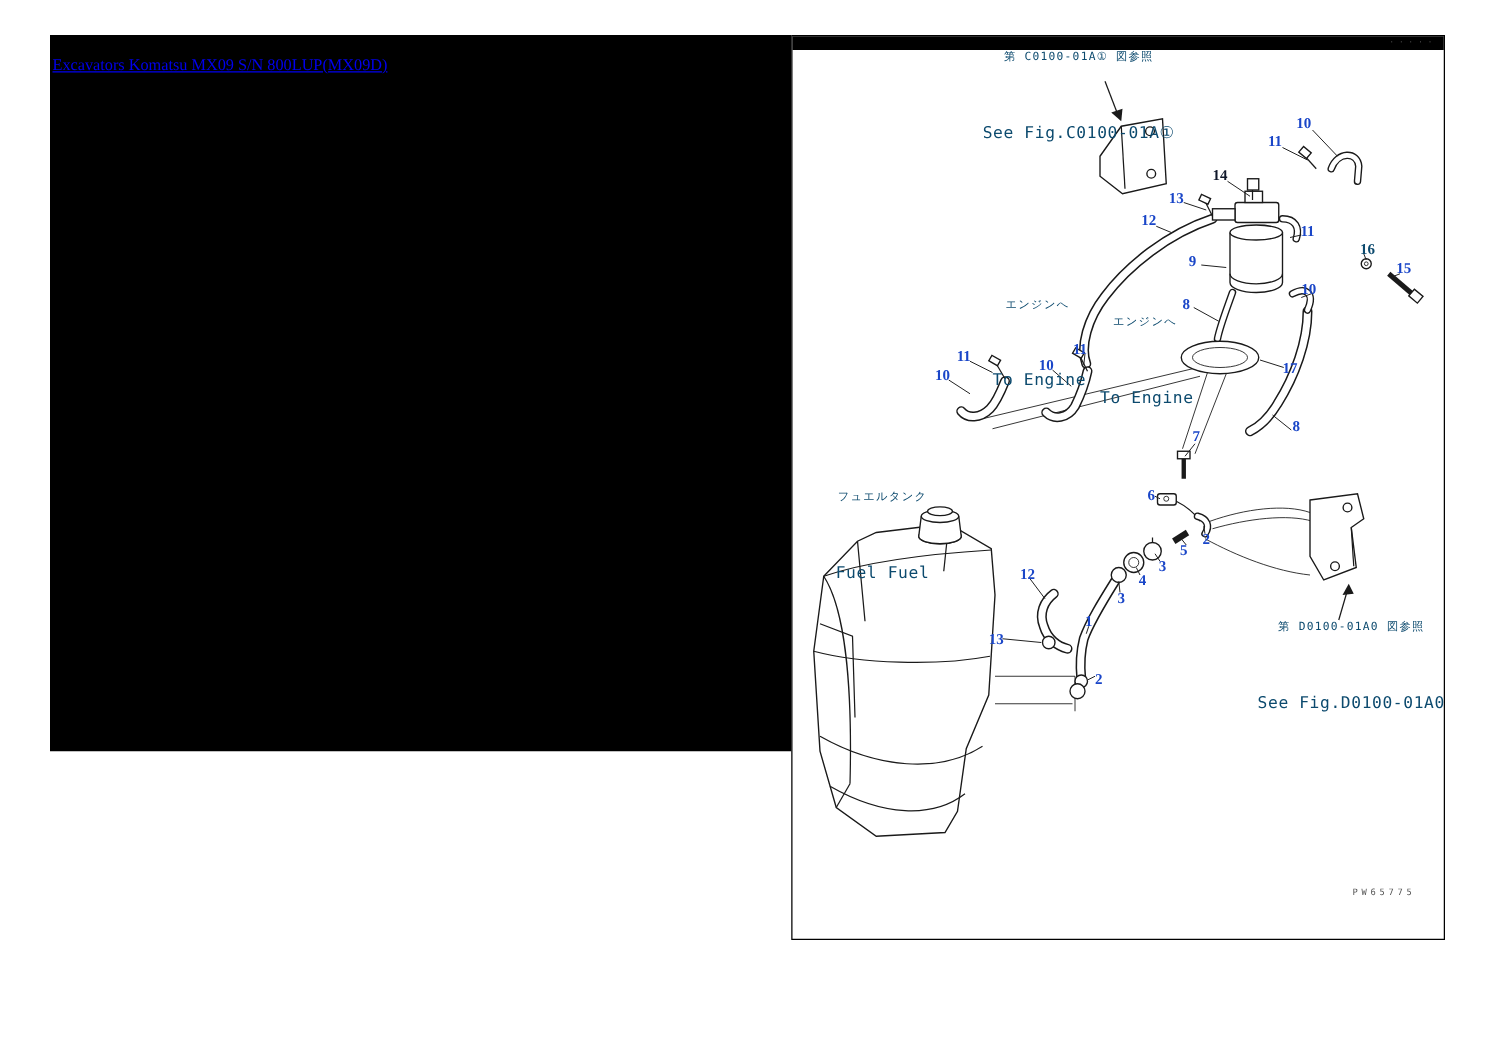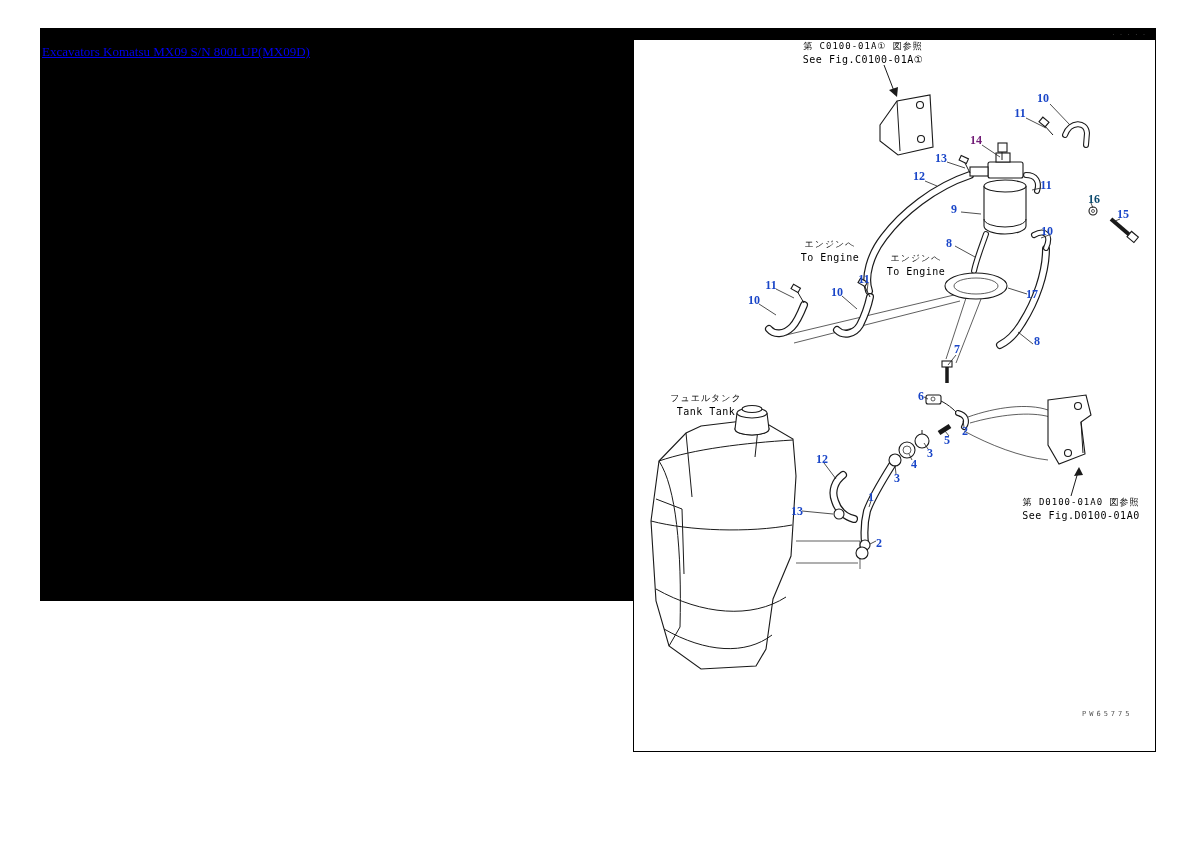--- a/index.html
+++ b/index.html
@@ -47,28 +47,28 @@
   .drawing {
     position: absolute; left: 0; top: 0;
     width: 520px; height: 721px;
     z-index: 1;
   }
 
   
   .dtext {
     position: absolute;
     font-family: "DejaVu Sans Mono", monospace;
-    color: #000000;
+    color: #0c4a6e;
     text-align: center;
     line-height: 1.3;
     z-index: 2;
     white-space: nowrap;
   }
   .dtext .jp { font-size: 9px;  letter-spacing: 1px; }
-  .dtext .en { font-size: 10px; letter-spacing: 0.5px; }
+  .dtext .en { font-size: 13px; letter-spacing: 0.5px; margin-top: 46px; }
 
   .watermark {
     position: absolute; left: 256px; top: 338px;
     font-size: 19px; font-weight: 600;
     color: #141414; letter-spacing: 0.3px;
     z-index: 2; white-space: nowrap;
   }
   .plate-code {
     position: absolute; left: 448px; top: 681px;
     font-family: "DejaVu Sans Mono", monospace;
@@ -278,35 +278,35 @@
     <div class="en">To Engine</div>
   </div>
 
   <div class="dtext" style="left:246px; top:224px; width:72px">
     <div class="jp">エンジンへ</div>
     <div class="en">To Engine</div>
   </div>
 
   <div class="dtext" style="left:20px; top:364px; width:104px">
     <div class="jp">フュエルタンク</div>
-    <div class="en">Tank Tank</div>
+    <div class="en">Fuel Fuel</div>
   </div>
 
   <div class="dtext" style="left:372px; top:468px; width:150px">
     <div class="jp">第 D0100-01A0 図参照</div>
     <div class="en">See Fig.D0100-01A0</div>
   </div>
 
 
   <div class="plate-code">PW65775</div>
 
   <div class="callout-layer">
       <span class="callout" style="left: 409px; top: 69px; color: rgb(26, 70, 200);">10</span>
       <span class="callout" style="left: 386px; top: 84px; color: rgb(26, 70, 200);">11</span>
-      <span class="callout" style="left: 342px; top: 111px; color: #701a75;">14</span>
+      <span class="callout" style="left: 342px; top: 111px; color: #0f172a;">14</span>
       <span class="callout" style="left: 307px; top: 129px; color: rgb(26, 70, 200);">13</span>
       <span class="callout" style="left: 285px; top: 147px; color: rgb(26, 70, 200);">12</span>
       <span class="callout" style="left: 412px; top: 156px; color: rgb(26, 70, 200);">11</span>
       <span class="callout" style="left: 320px; top: 180px; color: rgb(26, 70, 200);">9</span>
       <span class="callout" style="left: 315px; top: 214px; color: rgb(26, 70, 200);">8</span>
       <span class="callout" style="left: 460px; top: 170px; color: #0c4a6e;">16</span>
       <span class="callout" style="left: 489px; top: 185px; color: rgb(26, 70, 200); text-align: right;">15</span>
       <span class="callout" style="left: 413px; top: 202px; color: rgb(26, 70, 200);">10</span>
       <span class="callout" style="left: 398px; top: 265px; color: rgb(26, 70, 200);">17</span>
       <span class="callout" style="left: 137px; top: 256px; color: rgb(26, 70, 200);">11</span>

